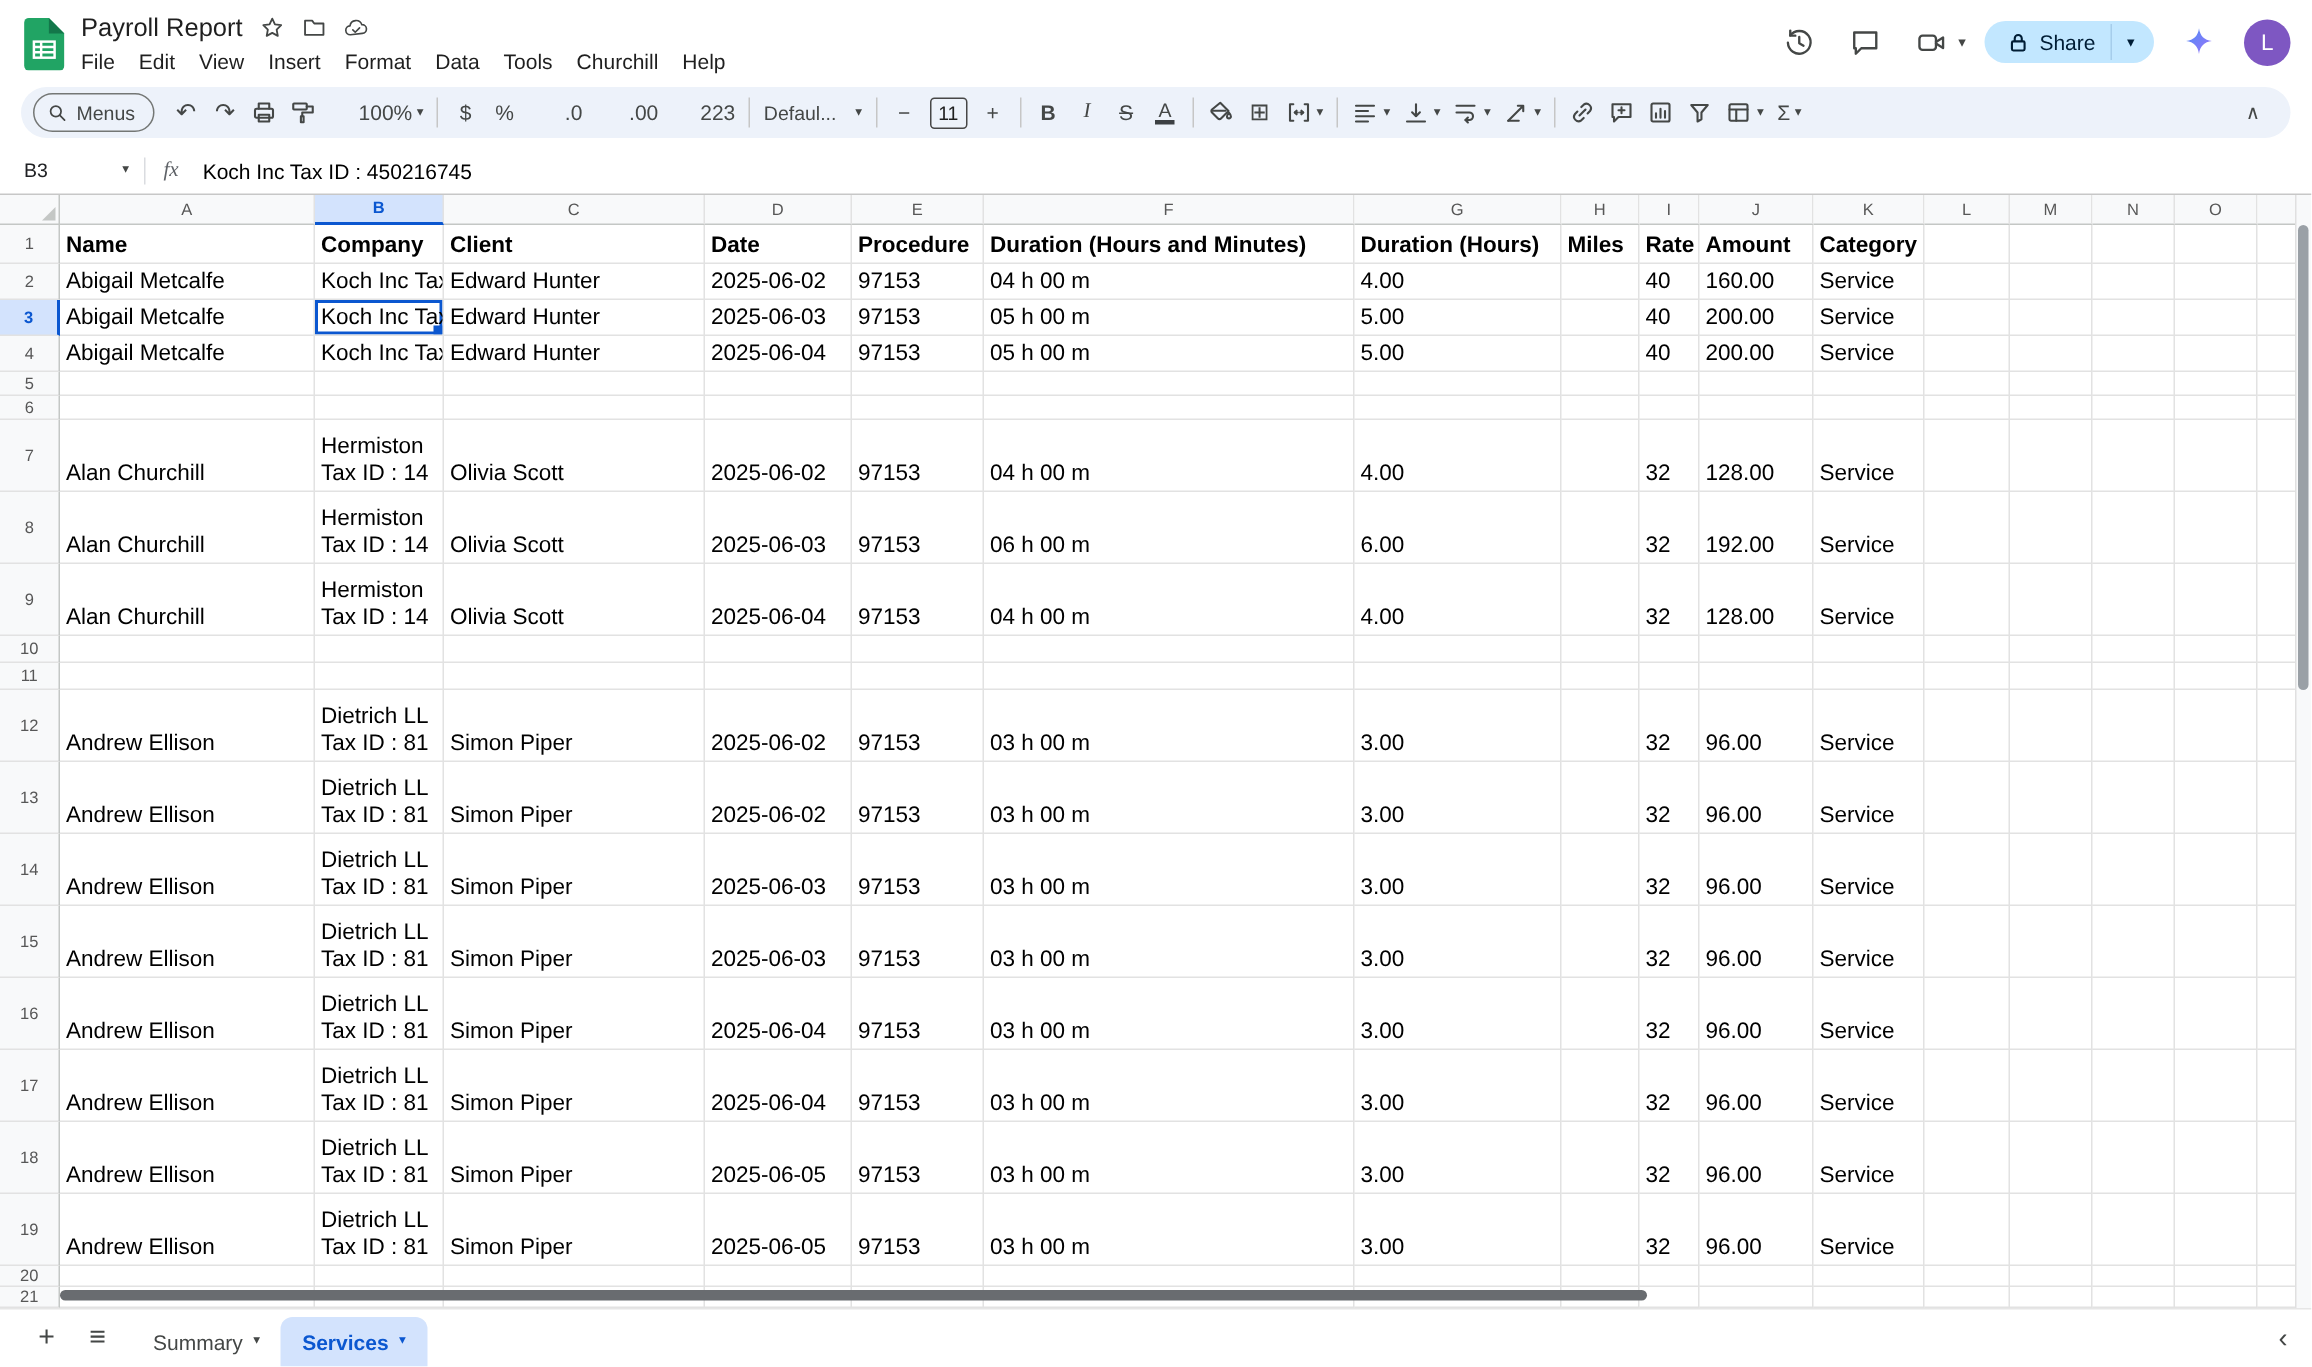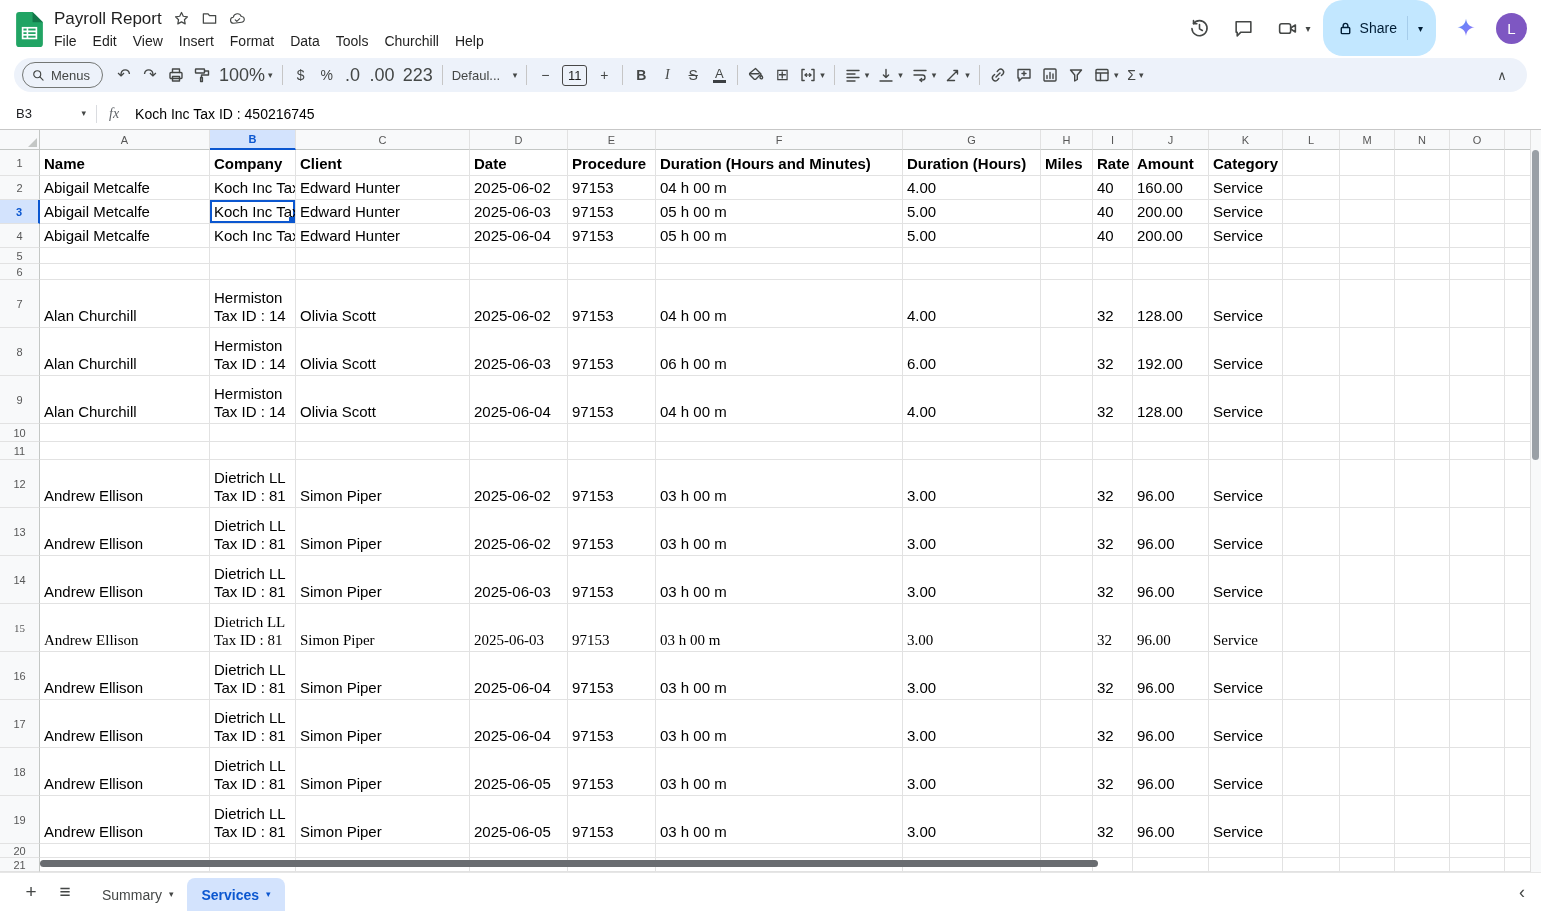--- a/index.html
+++ b/index.html
@@ -19,38 +19,38 @@
   .title-row { display:flex; align-items:center; gap:11px; height:24px; }
   .doc-title { font-size:17px; color:#1f1f1f; white-space:nowrap; }
   .ticon { color:#444746; }
   .ticon svg { width:17px; height:17px; fill:none; stroke:currentColor; stroke-width:1.3; stroke-linecap:round; stroke-linejoin:round; }
   .menu-row { display:flex; margin-top:1px; margin-left:-8px; }
   .menu-item { font-size:14px; color:#1f1f1f; padding:1px 8px; border-radius:8px; white-space:nowrap; cursor:default; }
   .topbar-right { display:flex; align-items:center; gap:4px; }
   .icon-btn { width:40px; height:40px; display:flex; align-items:center; justify-content:center; color:#444746; border-radius:50%; }
   .icon-btn svg { width:21px; height:21px; fill:none; stroke:currentColor; stroke-width:1.5; stroke-linecap:round; stroke-linejoin:round; }
   .vid-caret { font-size:10px; color:#444746; margin-left:-6px; }
-  .share-pill { display:flex; align-items:center; height:56px; background:#c2e7ff; border-radius:20px; padding:0 13px 0 15px; margin:0 8px; color:#001d35; }
+  .share-pill { display:flex; align-items:center; height:28px; background:#c2e7ff; border-radius:20px; padding:0 13px 0 15px; margin:0 8px; color:#001d35; }
   .share-pill .lock svg { width:15px; height:15px; fill:none; stroke:#001d35; stroke-width:1.5; }
   .share-label { font-size:14px; font-weight:500; margin:0 10px 0 7px; }
   .share-div { width:1px; height:24px; background:#8ab4d8; opacity:.5; }
   .share-caret { font-size:10px; padding-left:10px; color:#001d35; }
   .sparkle-btn { width:36px; height:36px; display:flex; align-items:center; justify-content:center; }
   .avatar { width:31px; height:31px; border-radius:50%; background:#7e57c2; color:#fff; font-size:15px; display:flex; align-items:center; justify-content:center; margin-left:8px; }
 
   
   .toolbar { height:42px; padding:2px 14px 0; }
   .toolbar-pill { background:#edf2fa; border-radius:18px; height:34px; display:flex; align-items:center; padding:0 12px 0 8px; }
   .menus-pill { border:1px solid #747775; border-radius:15px; height:26px; display:flex; align-items:center; gap:6px; padding:0 12px 0 8px; font-size:13px; color:#444746; margin-right:8px; }
   .menus-pill svg { width:14px; height:14px; fill:none; stroke:#444746; stroke-width:1.5; stroke-linecap:round; }
   .tbtn { height:26px; min-width:26px; padding:0 4px; display:flex; align-items:center; justify-content:center; color:#444746; font-size:14px; border-radius:4px; gap:3px; white-space:nowrap; }
   .tbtn .uglyph { font-size:16px; line-height:1; font-family:"DejaVu Sans",sans-serif; }
   .tsep { width:1px; height:20px; background:#c6c6c6; margin:0 5px; flex:none; }
   .caret { font-size:9px; color:#444746; line-height:1; font-family:"DejaVu Sans",sans-serif; }
-  .tb-text { font-size:18px; }
+  .tb-text { font-size:14px;margin-left:20px; }
   .fontname { font-size:13px; min-width:58px; text-align:left; }
   .size-box { width:25px; height:21px; border:1px solid #474747; border-radius:3px; display:flex; align-items:center; justify-content:center; font-size:13px; color:#1f1f1f; margin:0 4px; }
   .bold-g { font-weight:700; font-size:14px; }
   .italic-g { font-style:italic; font-size:14px; font-family:"Liberation Serif",serif; }
   .strike-g { text-decoration:line-through; font-size:14px; }
   .tcolor { display:flex; flex-direction:column; align-items:center; line-height:11px; }
   .tcolor .a { font-size:13px; font-weight:500; }
   .tcolor .bar { width:13px; height:3px; background:#3c4043; margin-top:1px; }
   .collapse-btn { margin-left:auto; color:#444746; font-size:13px; }
 
@@ -621,21 +621,21 @@
         <div class="g-cell" style="width: 52px;"></div>
         <div class="g-cell" style="width: 40px;">32</div>
         <div class="g-cell" style="width: 76px;">96.00</div>
         <div class="g-cell" style="width: 74px;">Service</div>
         <div class="g-cell" style="width: 57px;"></div>
         <div class="g-cell" style="width: 55px;"></div>
         <div class="g-cell" style="width: 55px;"></div>
         <div class="g-cell" style="width: 55px;"></div>
         <div class="g-cell" style="width: 26px;"></div>
       </div>
-      <div class="g-row" style="height: 48px; font-family: Liberation Serif, serif;">
+      <div class="g-row" style="height: 48px;">
         <div class="g-rowhdr">15</div>
         <div class="g-cell" style="width: 170px;">Andrew Ellison</div>
         <div class="g-cell" style="width: 86px;">Dietrich LL
 Tax ID : 81</div>
         <div class="g-cell" style="width: 174px;">Simon Piper</div>
         <div class="g-cell" style="width: 98px;">2025-06-03</div>
         <div class="g-cell" style="width: 88px;">97153</div>
         <div class="g-cell" style="width: 247px;">03 h 00 m</div>
         <div class="g-cell" style="width: 138px;">3.00</div>
         <div class="g-cell" style="width: 52px;"></div>

